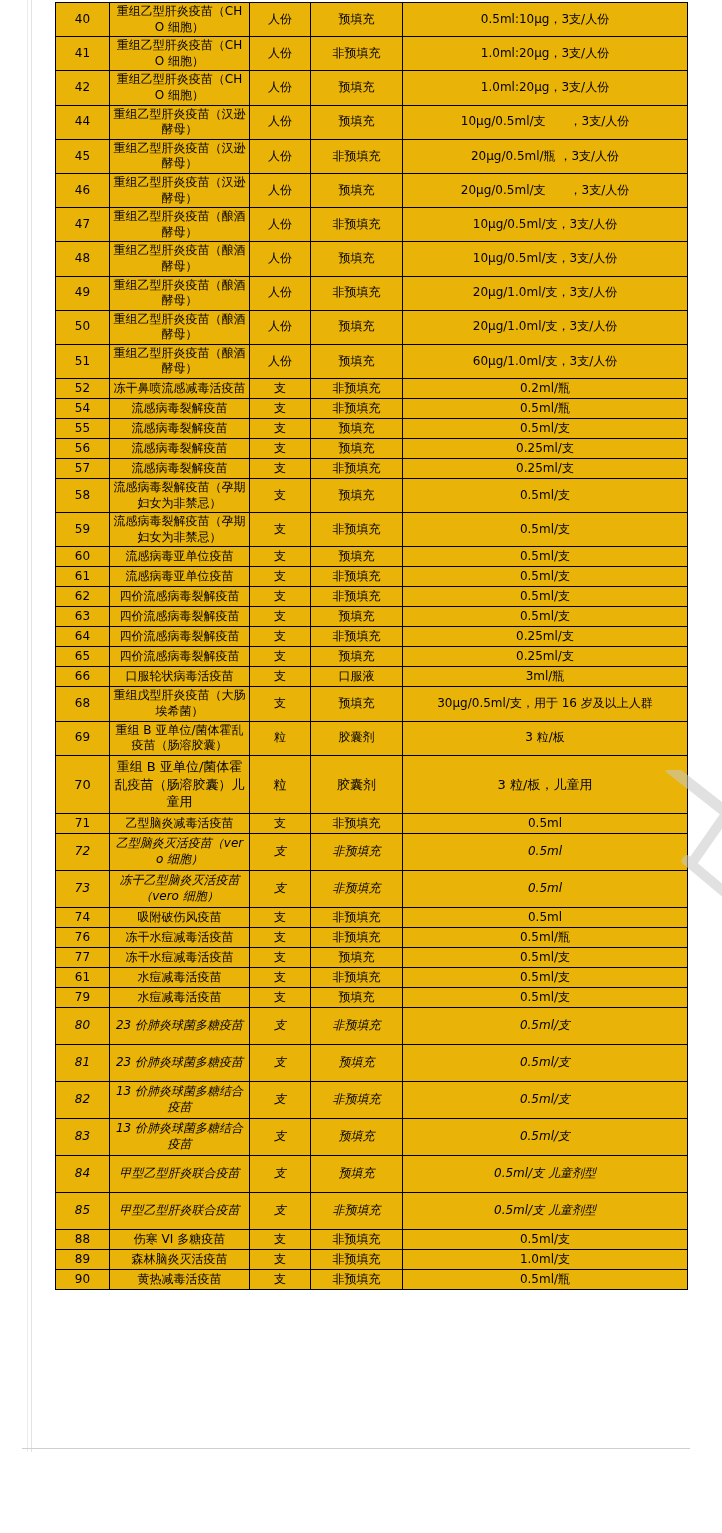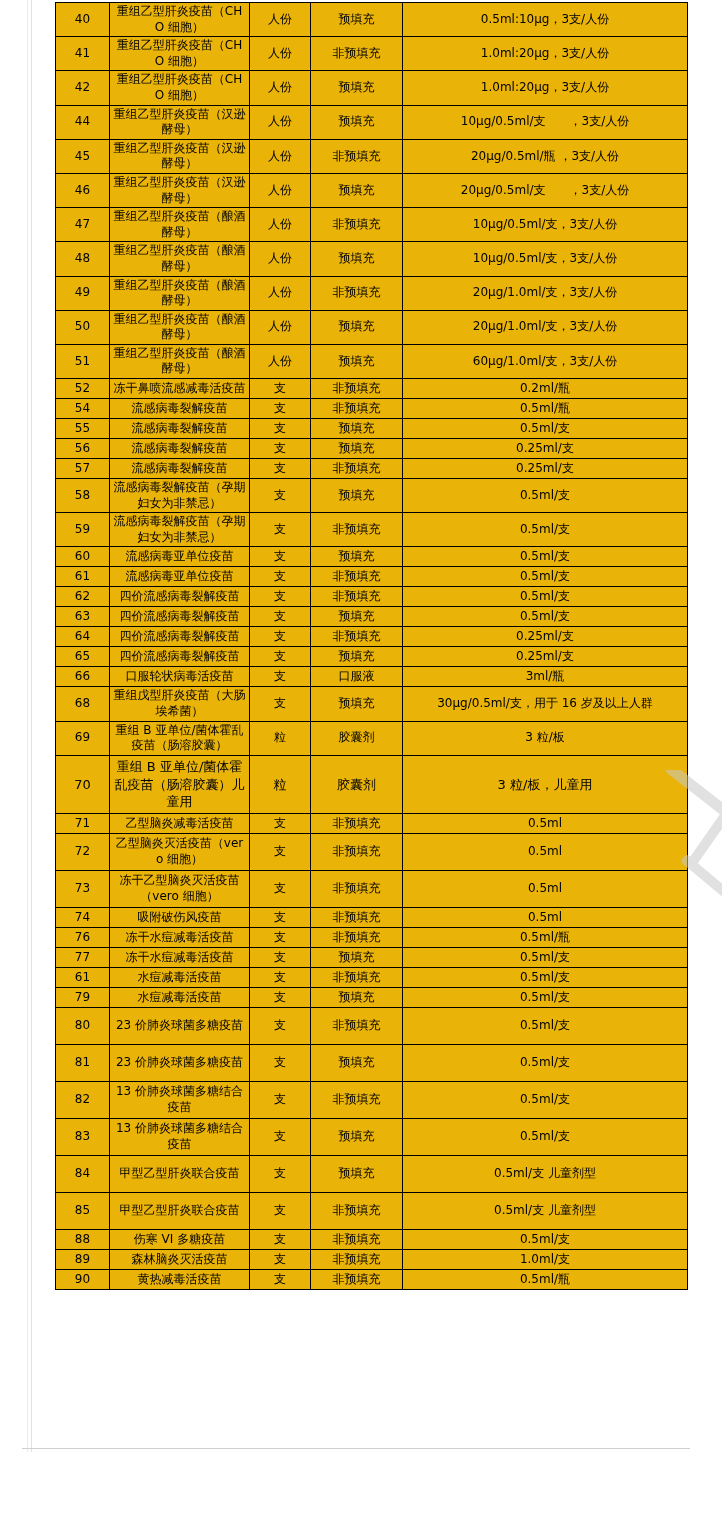--- a/index.html
+++ b/index.html
@@ -27,21 +27,21 @@
     padding:1px 3px;font-size:12px;line-height:1.3;
     word-break:break-all;overflow:hidden;
   }
   col.c-no{width:54px;}
   col.c-name{width:140px;}
   col.c-unit{width:61px;}
   col.c-form{width:92px;}
   col.c-spec{width:285px;}
   tr.s{height:20px;}
   tr.m{height:32px;}
-  tr.l{height:37px;}
+  tr.l{height:37px;font-style:italic;}
   tr.xl{height:58px;}
   tr.xl td{font-size:13px;line-height:1.35;}
   .bottom-hairline{
     position:absolute;left:22px;top:1448px;width:668px;height:1px;
     background:#cfcfcf;
   }
   .watermark{
     position:absolute;left:615px;top:770px;width:107px;height:150px;
     overflow:hidden;pointer-events:none;opacity:0.55;
   }

